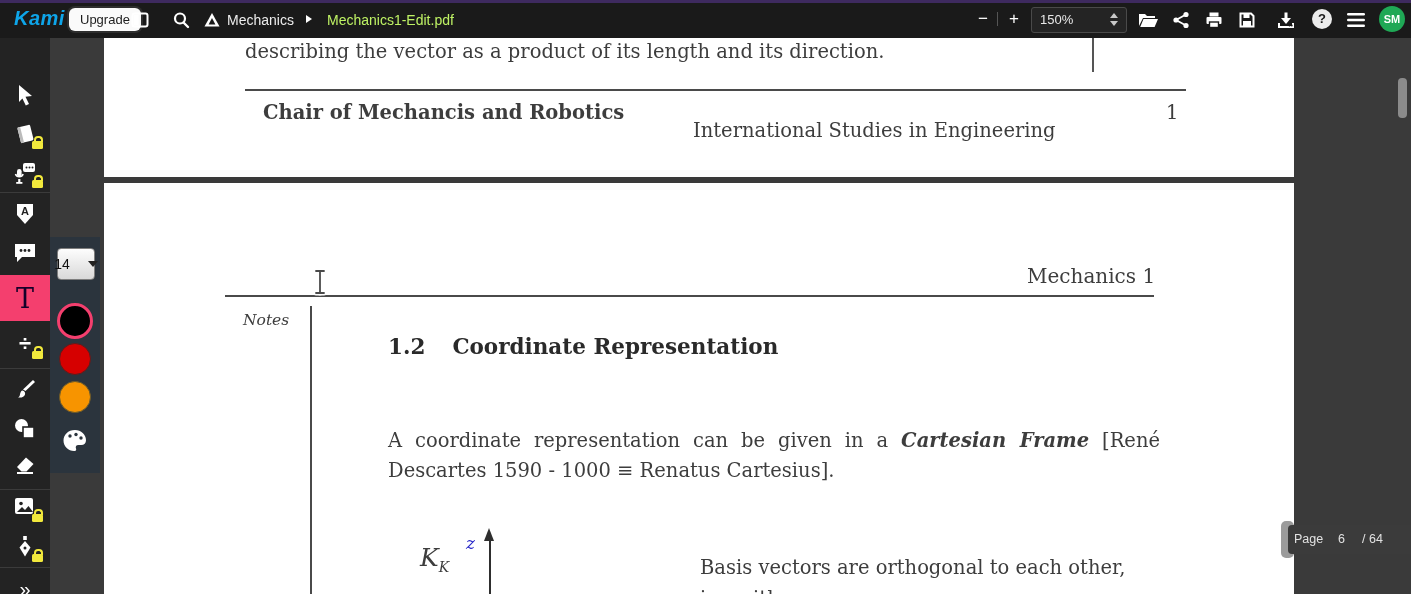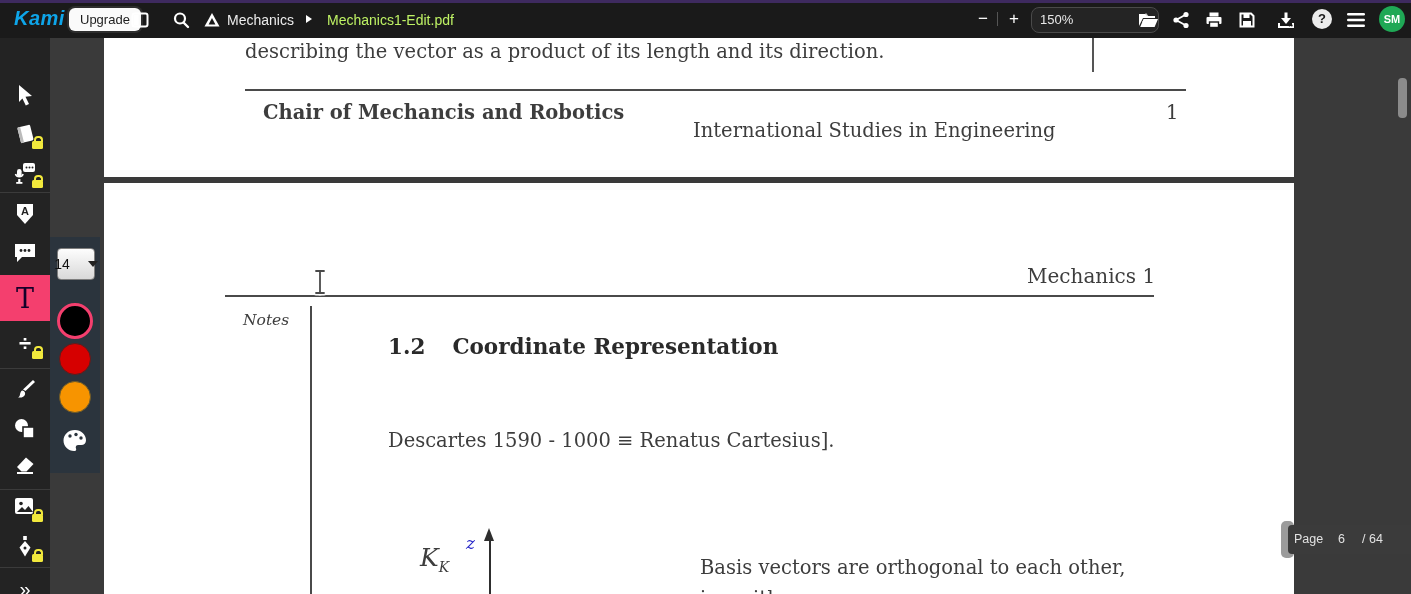--- a/index.html
+++ b/index.html
@@ -10,21 +10,21 @@
   .topbar{position:absolute;left:0;top:0;width:1411px;height:38px;background:#1a1a1a;z-index:40;}
   .topstripe{position:absolute;left:0;top:0;width:1411px;height:3px;background:#3e2a5f;}
   .logo{position:absolute;left:14px;top:7px;color:#0ea5e9;font-size:20px;font-weight:800;font-style:italic;letter-spacing:.5px;}
   .upgrade{position:absolute;left:69px;top:8px;height:23px;line-height:23px;padding:0 11px;background:#fafafa;
            color:#1c1c1c;font-size:13px;border-radius:6px;box-shadow:0 0 0 2px #2e2e2e;}
   .tbicon{position:absolute;top:11px;width:18px;height:18px;display:flex;align-items:center;justify-content:center;}
   .crumb{position:absolute;top:12px;color:#ececec;font-size:14px;}
   .caret-r{position:absolute;top:15px;width:0;height:0;border-left:6px solid #fff;border-top:4px solid transparent;border-bottom:4px solid transparent;}
   .zoomglyph{position:absolute;top:9px;color:#fff;font-size:17px;width:16px;text-align:center;}
   .vdiv{position:absolute;left:997px;top:12px;width:1px;height:14px;background:#555;}
-  .zoombox{position:absolute;left:1031px;top:7px;width:94px;height:24px;background:#242424;border:1px solid #4a4a4a;border-radius:8px;padding-left:32px;}
+  .zoombox{position:absolute;left:1031px;top:7px;width:94px;height:24px;background:#242424;border:1px solid #4a4a4a;border-radius:3px;}
   .zoomval{position:absolute;left:8px;top:4px;color:#e8e8e8;font-size:13px;}
   .spin{position:absolute;right:8px;top:5px;display:flex;flex-direction:column;gap:3px;}
   .tri-up{width:0;height:0;border-left:4px solid transparent;border-right:4px solid transparent;border-bottom:5px solid #c9c9c9;}
   .tri-dn{width:0;height:0;border-left:4px solid transparent;border-right:4px solid transparent;border-top:5px solid #c9c9c9;}
   .helpcircle{position:absolute;left:1312px;top:9px;width:20px;height:20px;border-radius:50%;background:#ececec;
               color:#1a1a1a;font-size:13px;font-weight:700;text-align:center;line-height:20px;}
   .avatar{position:absolute;left:1379px;top:6px;width:26px;height:26px;border-radius:50%;background:#1fa855;
           color:#fff;font-size:11px;font-weight:700;text-align:center;line-height:26px;}
 
   
@@ -88,20 +88,21 @@
     <div class="abs" style="left:923px;top:81px;font-size:20px;">Mechanics 1</div>
     <div class="rule" style="left:121px;top:112px;width:929px;"></div>
     <div class="abs" style="left:139px;top:128px;font-size:15.5px;font-style:italic;">Notes</div>
     <div class="abs" style="left:206px;top:123px;width:2px;height:288px;background:#4a4a4a;"></div>
 
     <div class="abs" style="left:284px;top:151px;font-size:21.5px;font-weight:700;color:#2a2a2a;">
       <span>1.2</span><span style="margin-left:27px;">Coordinate Representation</span>
     </div>
 
     <div class="abs serif19" style="left:284px;top:243px;width:772px;line-height:29.5px;">
+      <div class="para1"><span>A coordinate representation can be given in a </span><span class="bolditalic">Cartesian Frame</span><span> [René</span></div>
       <div>Descartes 1590 - 1000 ≡ Renatus Cartesius].</div>
     </div>
 
     <div class="abs" style="left:316px;top:360px;font-size:25px;font-style:italic;">
       <span>K</span><sub style="font-size:14px;">K</sub>
     </div>
     <div class="abs" style="left:362px;top:350px;font-size:17px;font-style:italic;color:#2929c8;">z</div>
     <div class="arrowhead" style="left:380px;top:345px;"></div>
     <div class="arrowline" style="left:385px;top:357px;height:54px;"></div>
 

